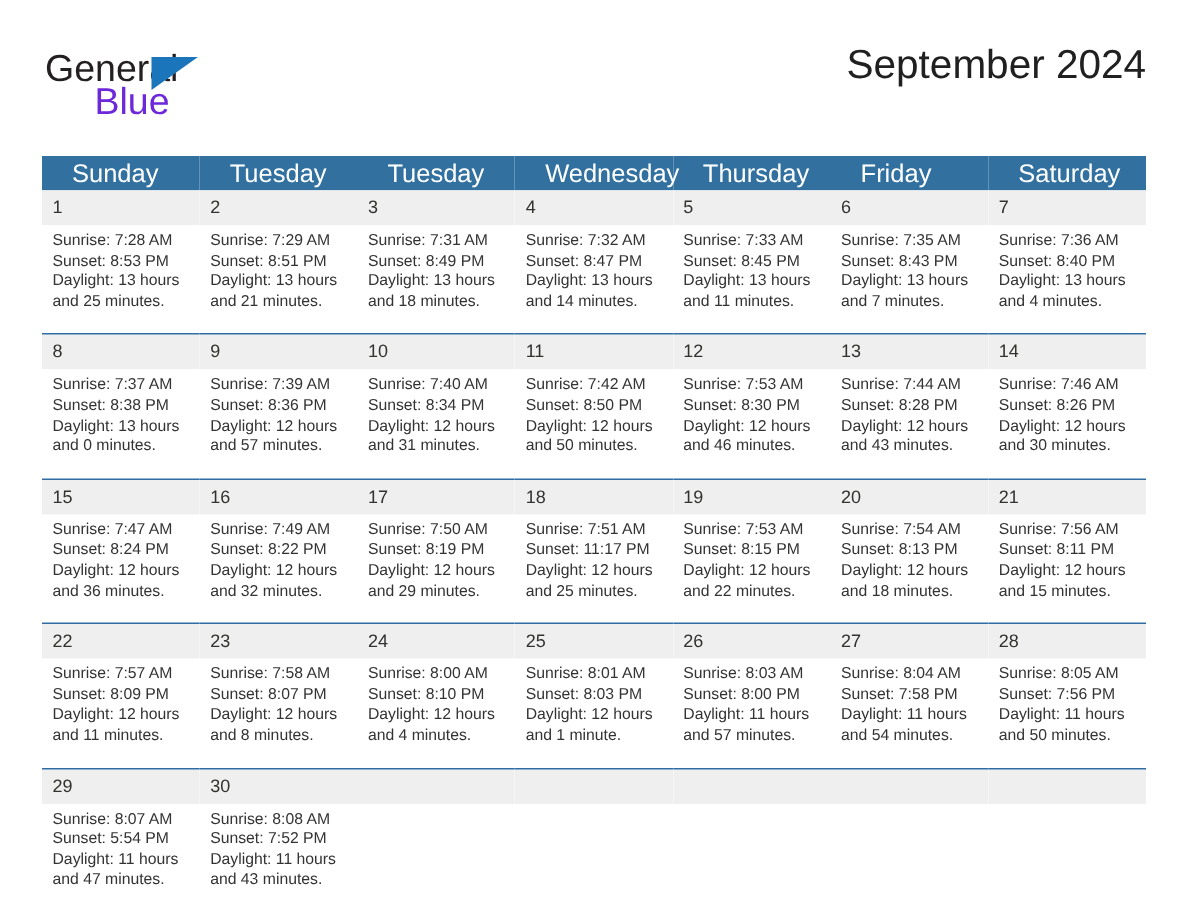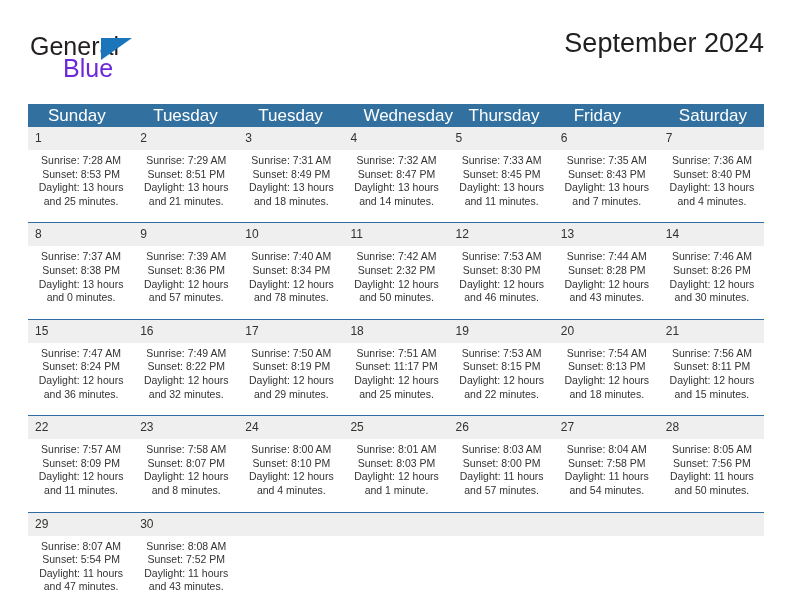--- a/index.html
+++ b/index.html
@@ -133,21 +133,20 @@
     height: 14px;
   }
   .daynum.empty {
     color: transparent;
   }
   .details {
     padding: 4px 6px 2px 7px;
     font-size: 10.5px;
     line-height: 13.6px;
     color: #333333;
-    text-align: center;
   }
   .details div {
     white-space: nowrap;
   }
 </style>
 </head>
 <body>
 
 <div class="page">
 
@@ -285,30 +284,30 @@
               </div>
             </div>
           </td>
         <td>
             <div class="cell-inner">
               <div class="daynum">10</div>
               <div class="details">
                 <div>Sunrise: 7:40 AM</div>
                 <div>Sunset: 8:34 PM</div>
                 <div>Daylight: 12 hours</div>
-                <div>and 78 minutes.</div>
+                <div>and 31 minutes.</div>
               </div>
             </div>
           </td>
         <td>
             <div class="cell-inner">
               <div class="daynum">11</div>
               <div class="details">
                 <div>Sunrise: 7:42 AM</div>
-                <div>Sunset: 2:32 PM</div>
+                <div>Sunset: 8:50 PM</div>
                 <div>Daylight: 12 hours</div>
                 <div>and 50 minutes.</div>
               </div>
             </div>
           </td>
         <td>
             <div class="cell-inner">
               <div class="daynum">12</div>
               <div class="details">
                 <div>Sunrise: 7:53 AM</div>

